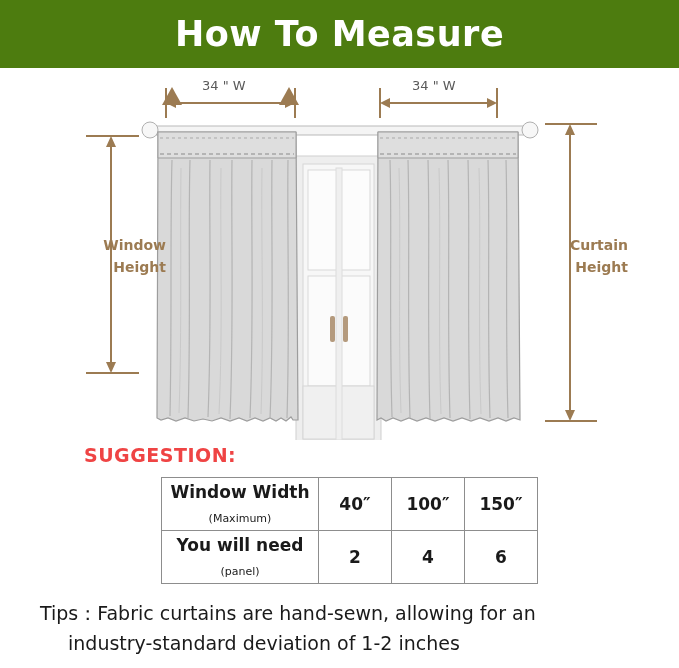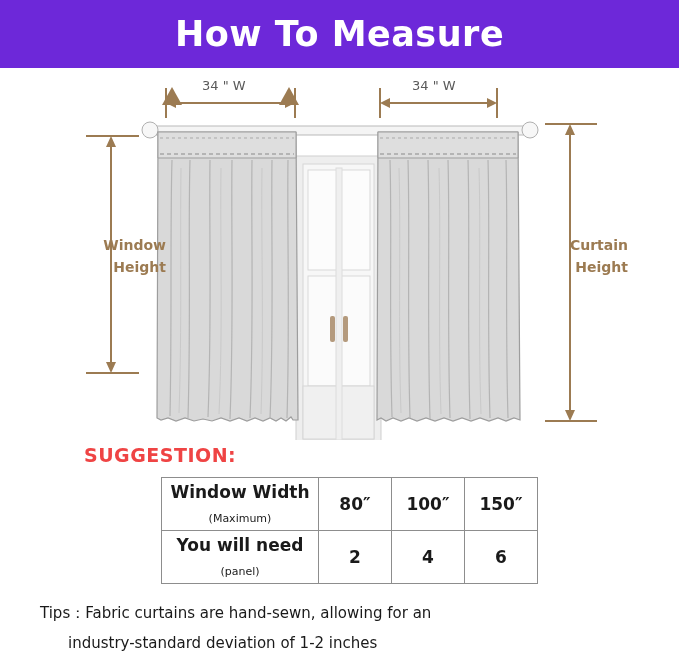--- a/index.html
+++ b/index.html
@@ -21,21 +21,21 @@
     background: #ffffff;
   }
 
   
   .header {
     position: absolute;
     left: 0;
     top: 0;
     width: 679px;
     height: 68px;
-    background: #6d28d9;
+    background: #4d7c0f;
     display: flex;
     align-items: center;
     justify-content: center;
   }
   .header-title {
     color: #ffffff;
     font-size: 35px;
     font-weight: bold;
     letter-spacing: 0.5px;
     font-family: "DejaVu Sans", sans-serif;
@@ -126,21 +126,21 @@
     margin-top: 10px;
   }
 
   
   .tips {
     position: absolute;
     left: 40px;
     top: 598px;
     width: 600px;
     color: #1a1a1a;
-    font-size: 15px;
+    font-size: 19px;
     line-height: 30px;
     font-family: "DejaVu Sans", sans-serif;
   }
   .tips-label {
     font-weight: normal;
   }
   .tips-body { }
   .tips-line2 {
     display: block;
     margin-left: 28px;
@@ -285,21 +285,21 @@
   <div class="suggestion-title">SUGGESTION:</div>
 
   <div class="table-wrap">
     <table class="sugg">
       <tbody>
           <tr>
         <td class="rowhead">
           <span class="rh-main">Window Width</span>
           <span class="rh-sub">(Maximum)</span>
         </td>
-        <td class="cellval">80″</td>
+        <td class="cellval">40″</td>
         <td class="cellval">100″</td>
         <td class="cellval">150″</td>
       </tr>
       <tr>
         <td class="rowhead">
           <span class="rh-main">You will need</span>
           <span class="rh-sub">(panel)</span>
         </td>
         <td class="cellval">2</td>
         <td class="cellval">4</td>

